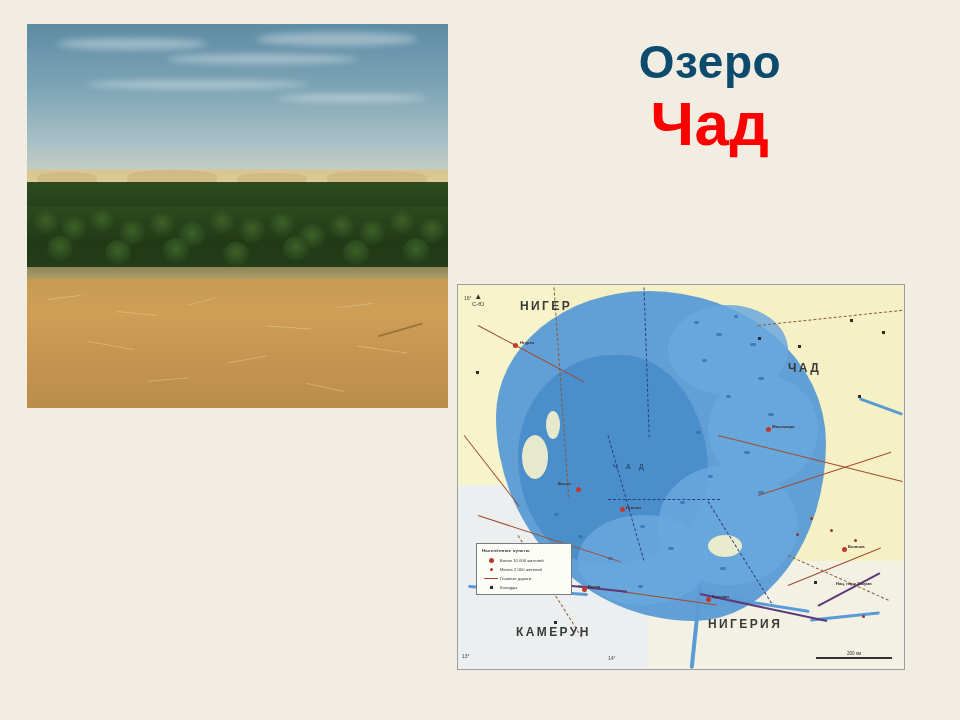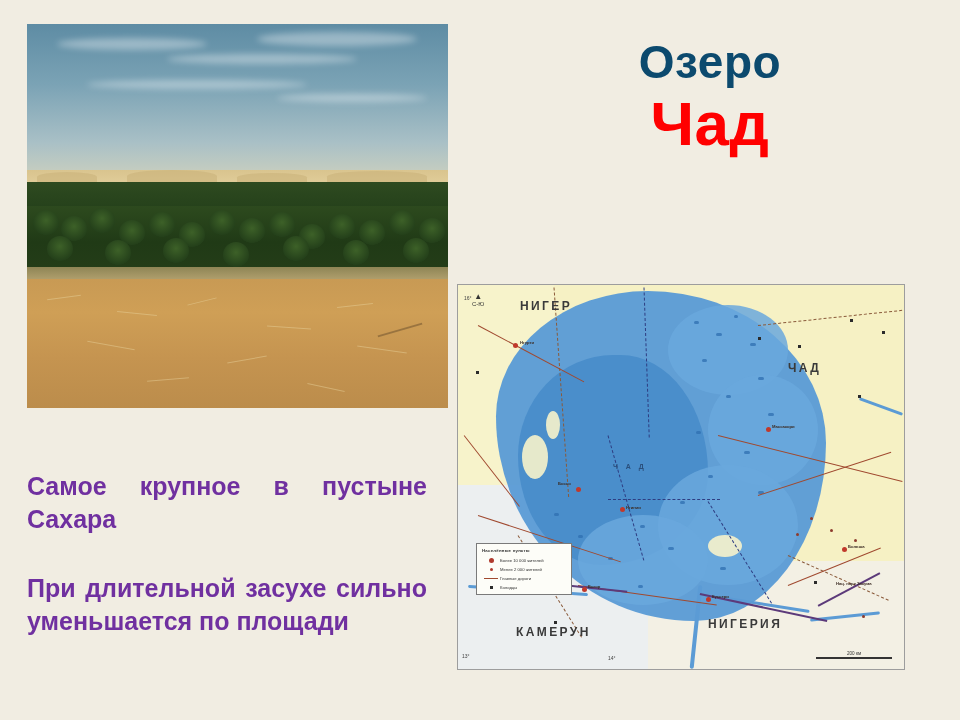--- a/index.html
+++ b/index.html
@@ -389,24 +389,20 @@
       <div class="ph-straw" style="left:310px;top:26px;width:36px;transform:rotate(-6deg);"></div>
       <div class="ph-straw" style="left:60px;top:66px;width:48px;transform:rotate(10deg);"></div>
       <div class="ph-straw" style="left:200px;top:80px;width:40px;transform:rotate(-10deg);"></div>
       <div class="ph-straw" style="left:330px;top:70px;width:50px;transform:rotate(8deg);"></div>
       <div class="ph-straw" style="left:120px;top:100px;width:42px;transform:rotate(-5deg);"></div>
       <div class="ph-straw" style="left:280px;top:108px;width:38px;transform:rotate(12deg);"></div>
       <div class="ph-straw" style="left:350px;top:50px;width:46px;transform:rotate(-16deg);background:rgba(120,90,50,.6);height:2px;"></div>
     </div>
   </div>
 
-  <div id="body-text" style="color: rgb(112, 48, 160);">
-    <div class="para">Самое  крупное  в пустыне  Сахара</div>
-    <div class="para">При  длительной  засухе сильно  уменьшается  по площади</div>
-  </div>
 
   <div id="map">
     <div id="map-inner">
 
       <div class="land-chad"></div>
       <div class="land-niger-west"></div>
       <div class="land-nigeria"></div>
       <div class="land-cameroon"></div>
 
       <div class="lake"></div>

